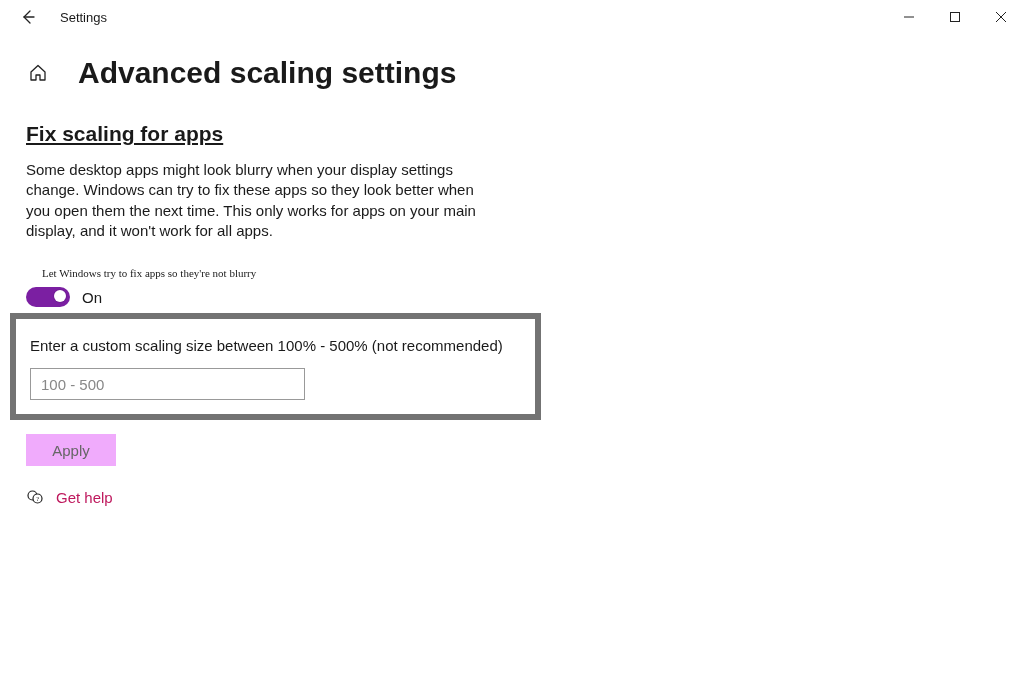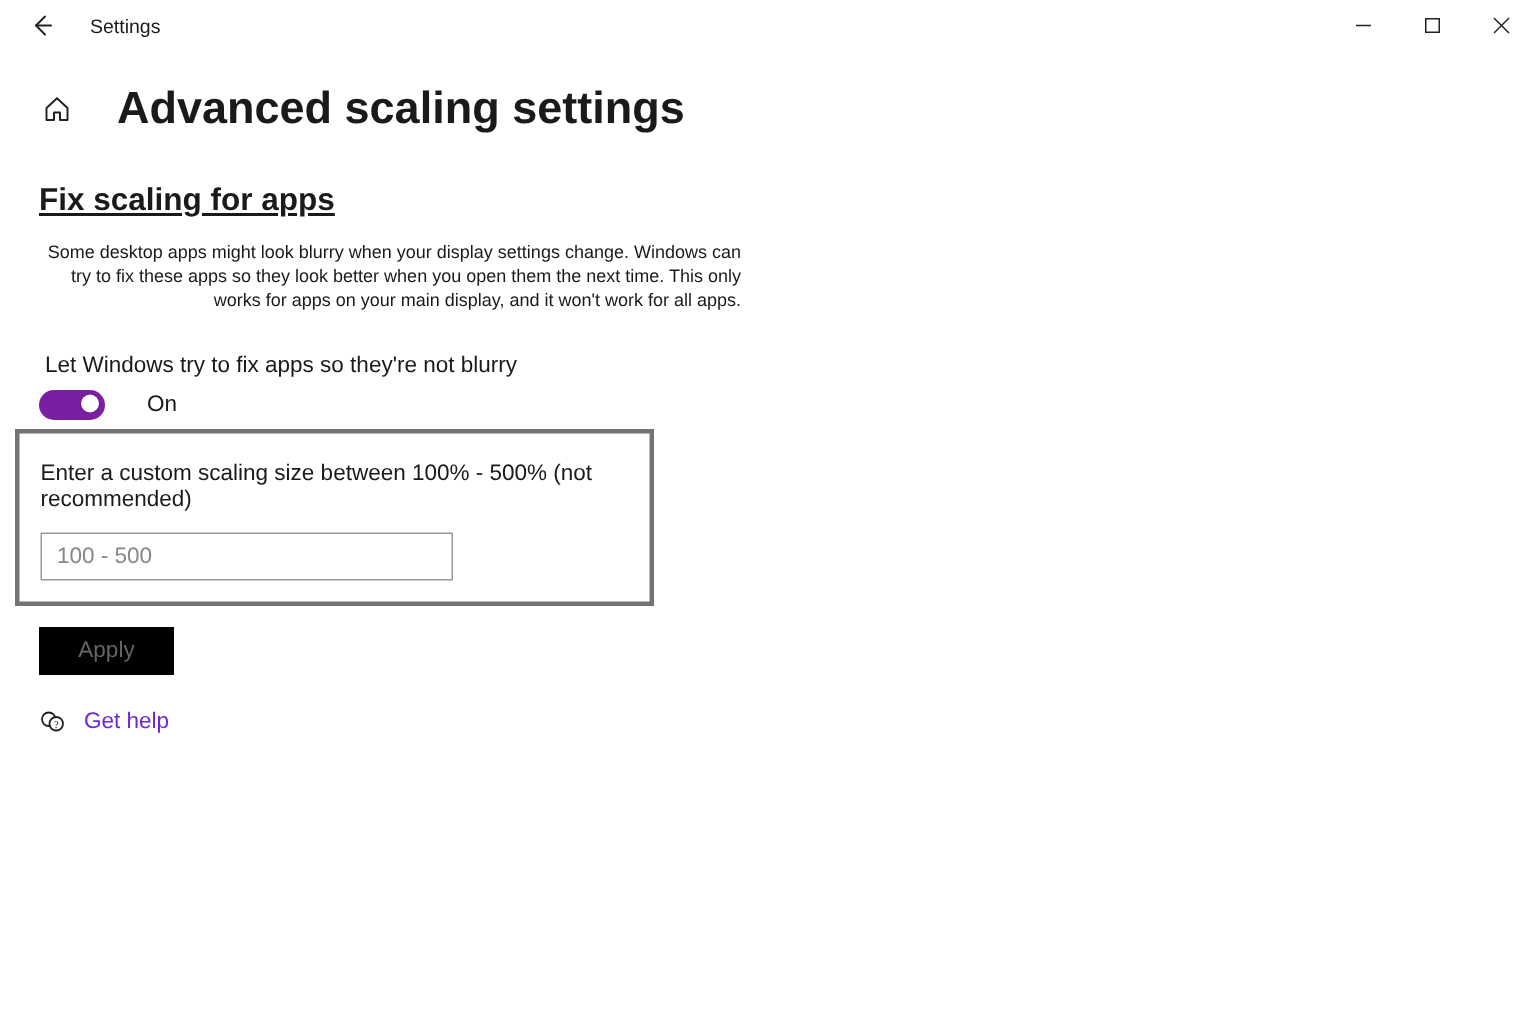--- a/index.html
+++ b/index.html
@@ -49,70 +49,69 @@
   }
   .content {
     padding: 8px 26px 0 26px;
     max-width: 520px;
   }
   h2.section-title {
     font-size: 21px; font-weight: 600; margin: 28px 0 14px 0;
   }
   h2.section-title.first { margin-top: 16px; text-decoration: underline; }
   .description {
-    font-size: 12px; line-height: 1.35; color: #1a1a1a;
+    font-size: 15px; line-height: 1.35; color: #1a1a1a;
     margin: 0 0 14px 0;
-    text-align: right;
   }
   .toggle-label {
-    font-size: 15px; margin: 26px 0 8px 4px;
+    font-size: 11px; margin: 26px 0 8px 16px; font-family: Liberation Serif, serif;
   }
   .toggle-row {
-    display: flex; align-items: center; gap: 28px;
+    display: flex; align-items: center; gap: 12px;
   }
   .toggle {
     width: 44px; height: 20px; border-radius: 10px;
     background: #7b1fa2; position: relative; cursor: pointer;
   }
   .toggle-knob {
     position: absolute; top: 3px; right: 4px;
     width: 12px; height: 12px; border-radius: 50%; background: #fff;
     box-shadow: 0 0 0 1px rgba(0,0,0,0.08);
   }
   .toggle-state { font-size: 15px; }
   .highlight-box {
-    border: 3px solid #737373;
+    border: 6px solid #737373;
     padding: 18px 14px 14px 14px;
     margin-left: -16px;
     margin-top: 6px;
-    width: 426px;
+    width: 531px;
   }
   .field-label { font-size: 15px; margin-bottom: 14px; }
   .scale-input {
     width: 275px; height: 32px;
     border: 1px solid #999;
     padding: 4px 10px;
     font-size: 15px; color: #15803d;
     font-family: inherit;
   }
   .scale-input::placeholder { color: #888; }
   .apply-btn {
     display: inline-flex; align-items: center; justify-content: center;
     width: 90px; height: 32px;
-    background: #000000; color: #666;
+    background: #f0abfc; color: #666;
     border: none; font-size: 15px;
     margin-top: 14px;
     cursor: default;
   }
   .help-row {
     display: flex; align-items: center; gap: 12px;
     margin-top: 22px;
   }
   .help-icon { width: 18px; height: 18px; display:flex; align-items:center; justify-content:center;}
-  .help-link { color: #6d28d9; font-size: 15px; cursor: pointer; }
+  .help-link { color: #be185d; font-size: 15px; cursor: pointer; }
   svg { display: block; }
 </style>
 </head>
 <body>
 
 <div class="titlebar">
   <div class="titlebar-left">
     <span class="back-btn">
       <svg width="16" height="16" viewBox="0 0 16 16">
         <path d="M10 2 L4 8 L10 14" stroke="#222" stroke-width="1.3" fill="none" stroke-linecap="round" stroke-linejoin="round"></path>

